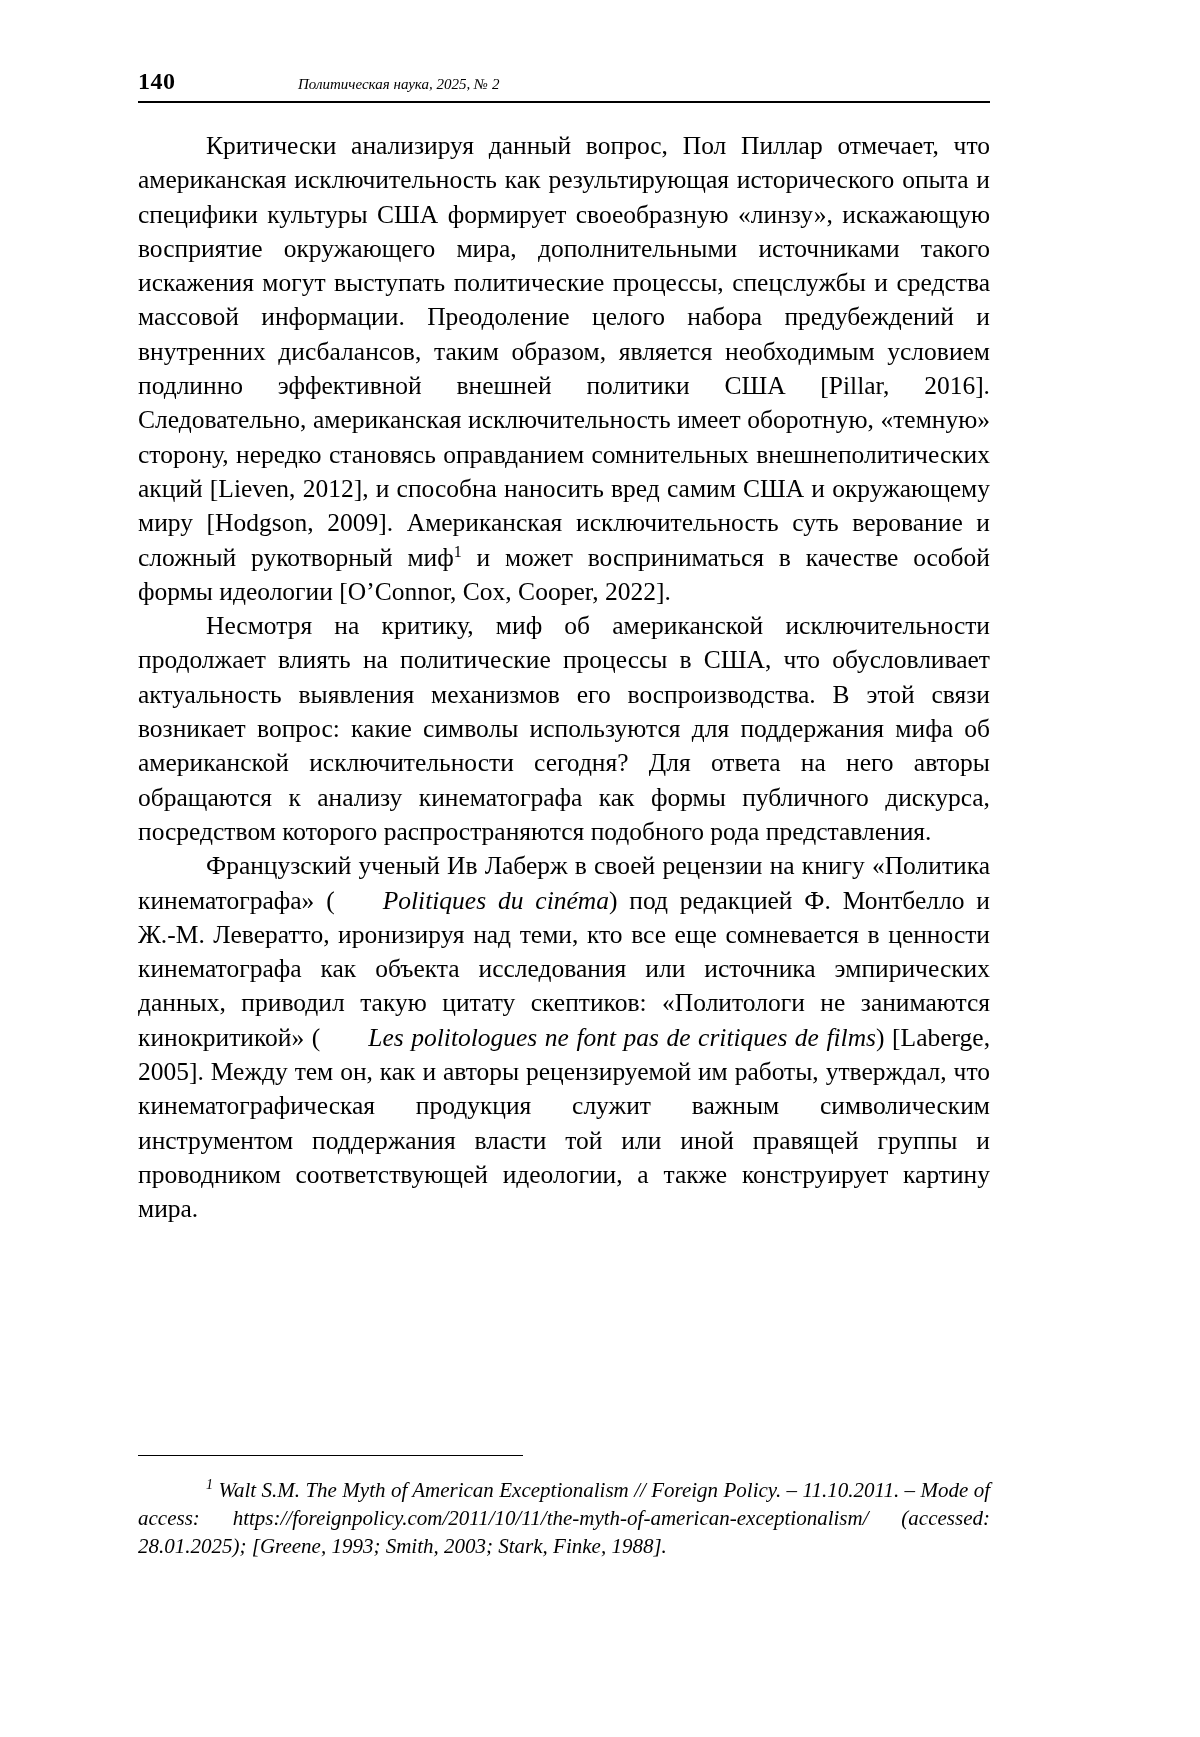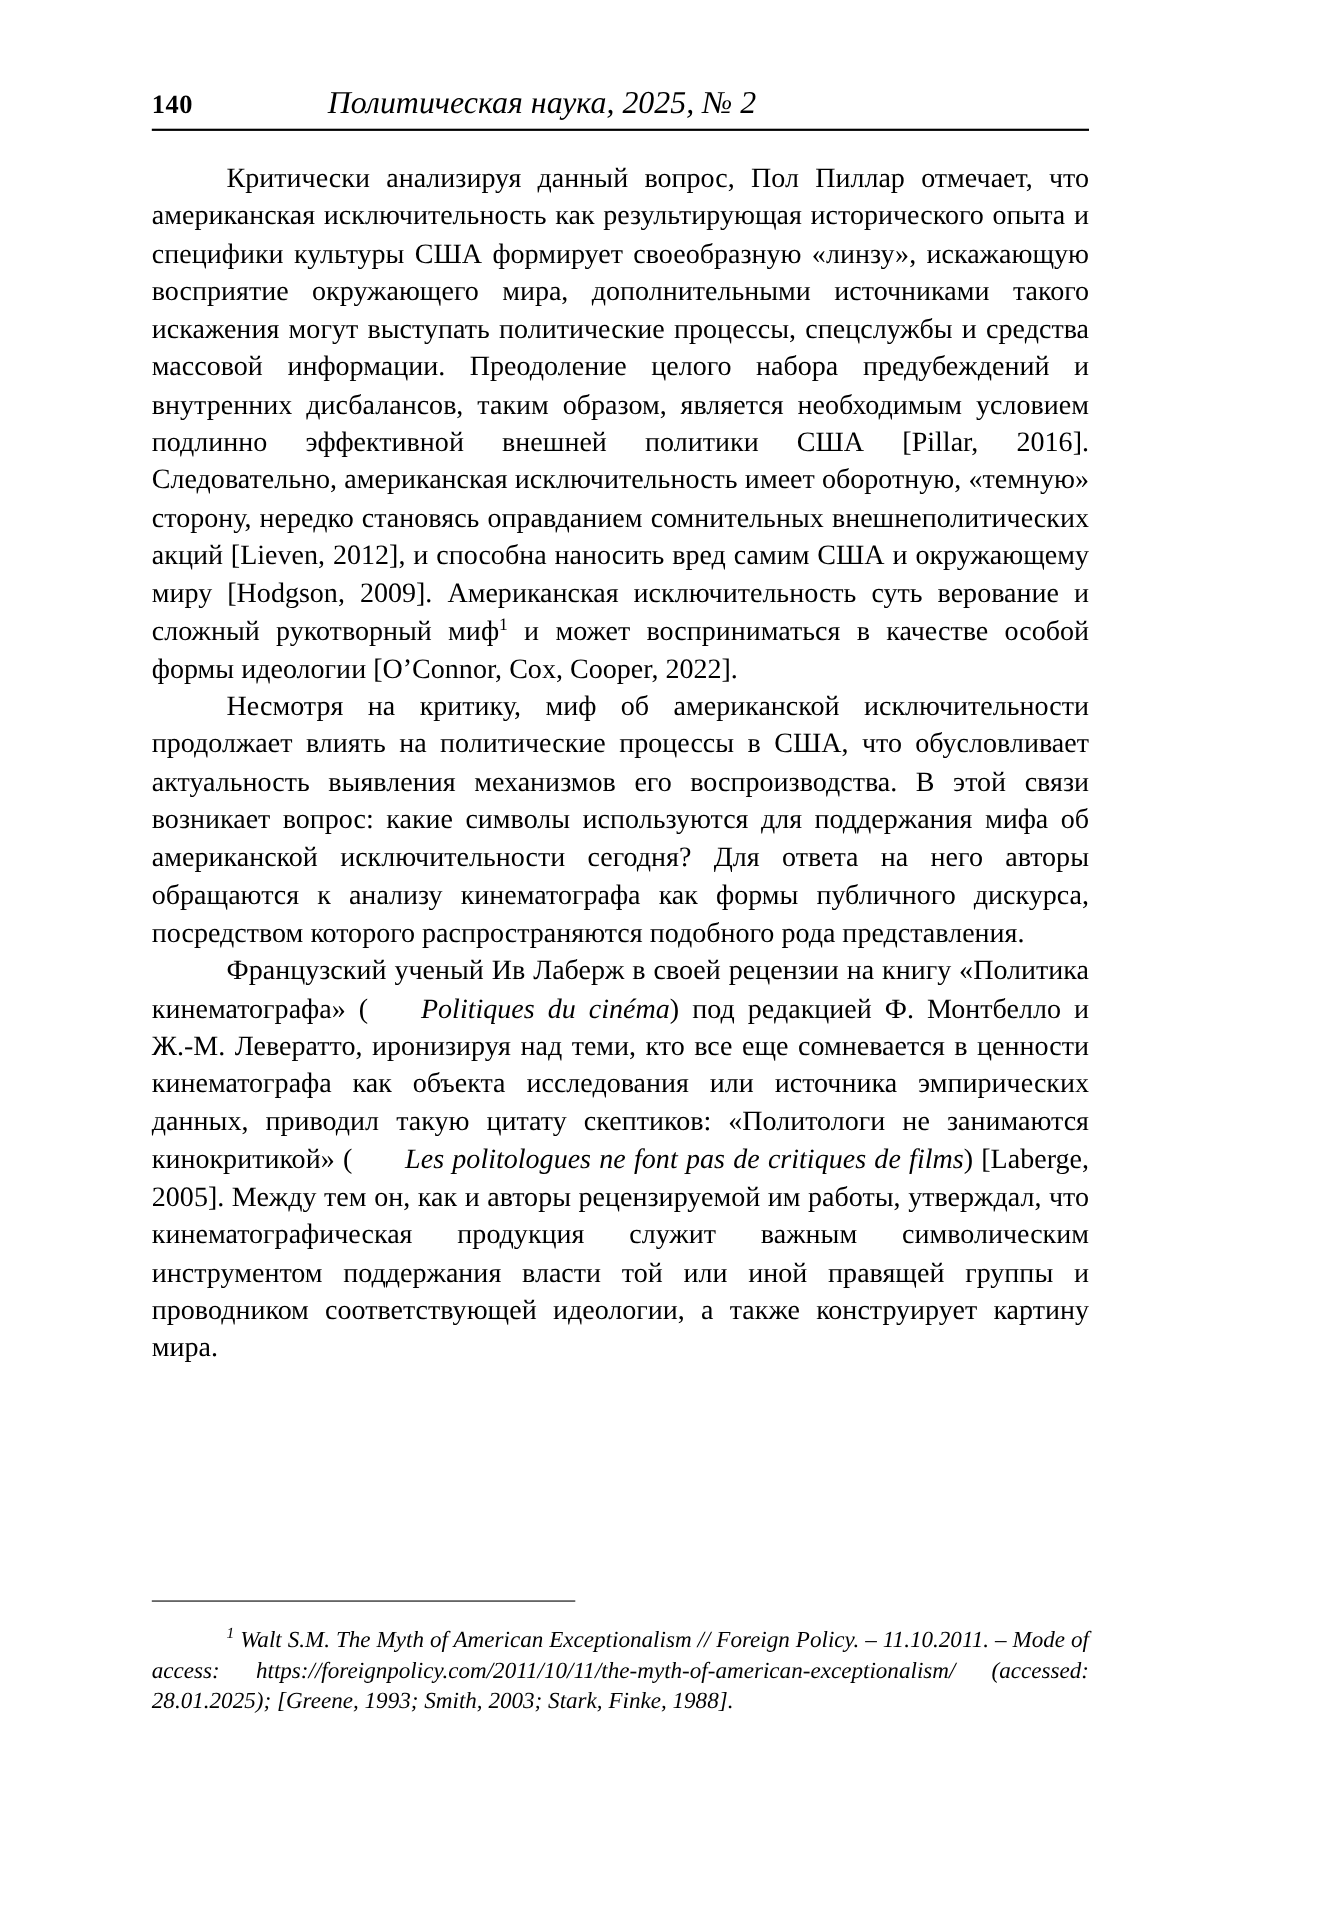--- a/index.html
+++ b/index.html
@@ -19,39 +19,39 @@
     position: absolute;
     left: 0; top: 0;
     width: 1200px;
     height: 1737px;
     box-sizing: border-box;
     padding: 0;
   }
   .content {
     position: absolute;
     left: 138px;
-    top: 78px;
+    top: 68px;
     width: 852px;
   }
   
   .header-row {
     display: flex;
     align-items: baseline;
     width: 100%;
     padding-bottom: 6px;
   }
   .folio {
     font-size: 24px;
     font-weight: bold;
     letter-spacing: 0.5px;
     width: 110px;
     flex: 0 0 110px;
   }
   .running-title {
-    font-size: 29px;
+    font-size: 15px;
     font-style: italic;
     flex: 1 1 auto;
     text-align: left;
     padding-left: 50px;
   }
   .header-rule {
     border: none;
     border-top: 2px solid #000;
     margin: 0 0 26px 0;
     width: 100%;

